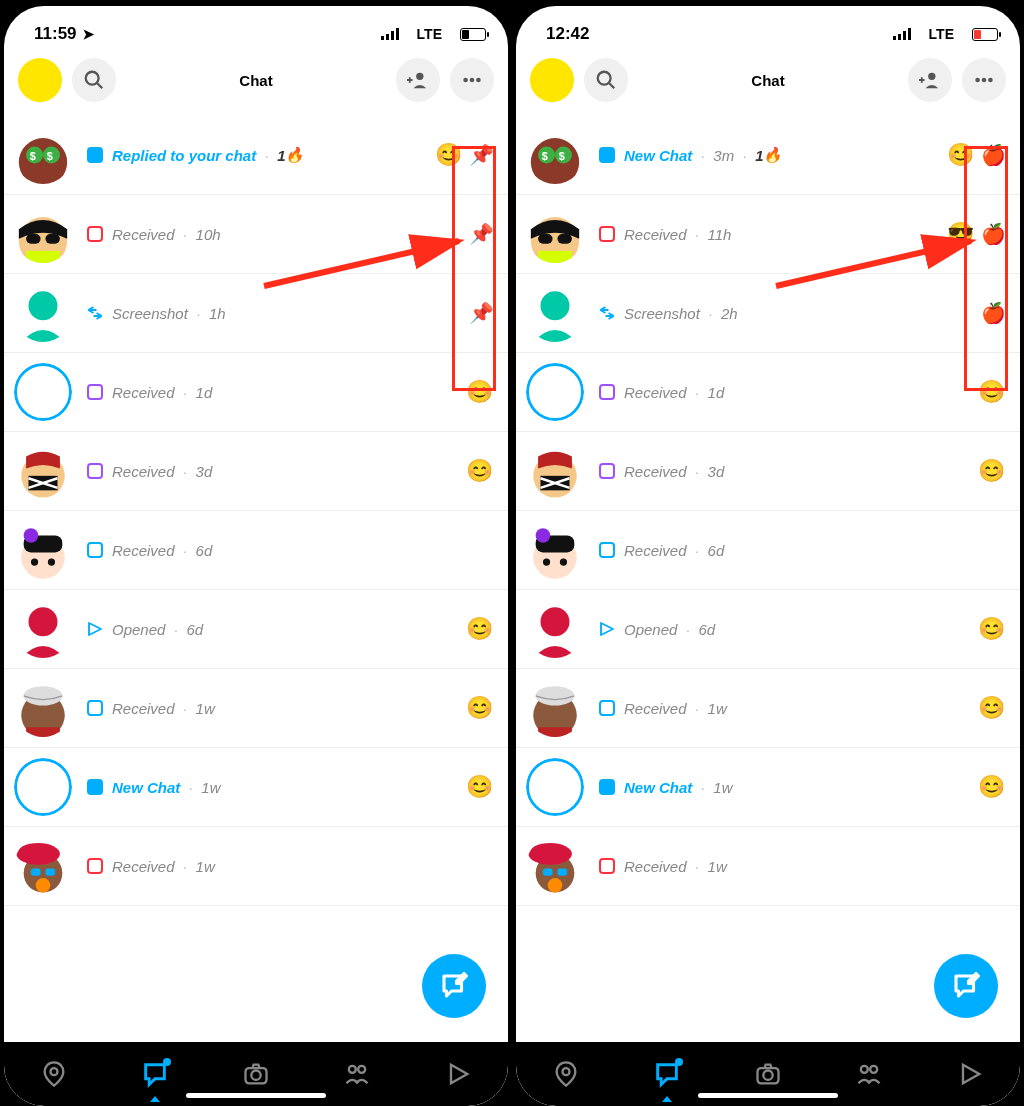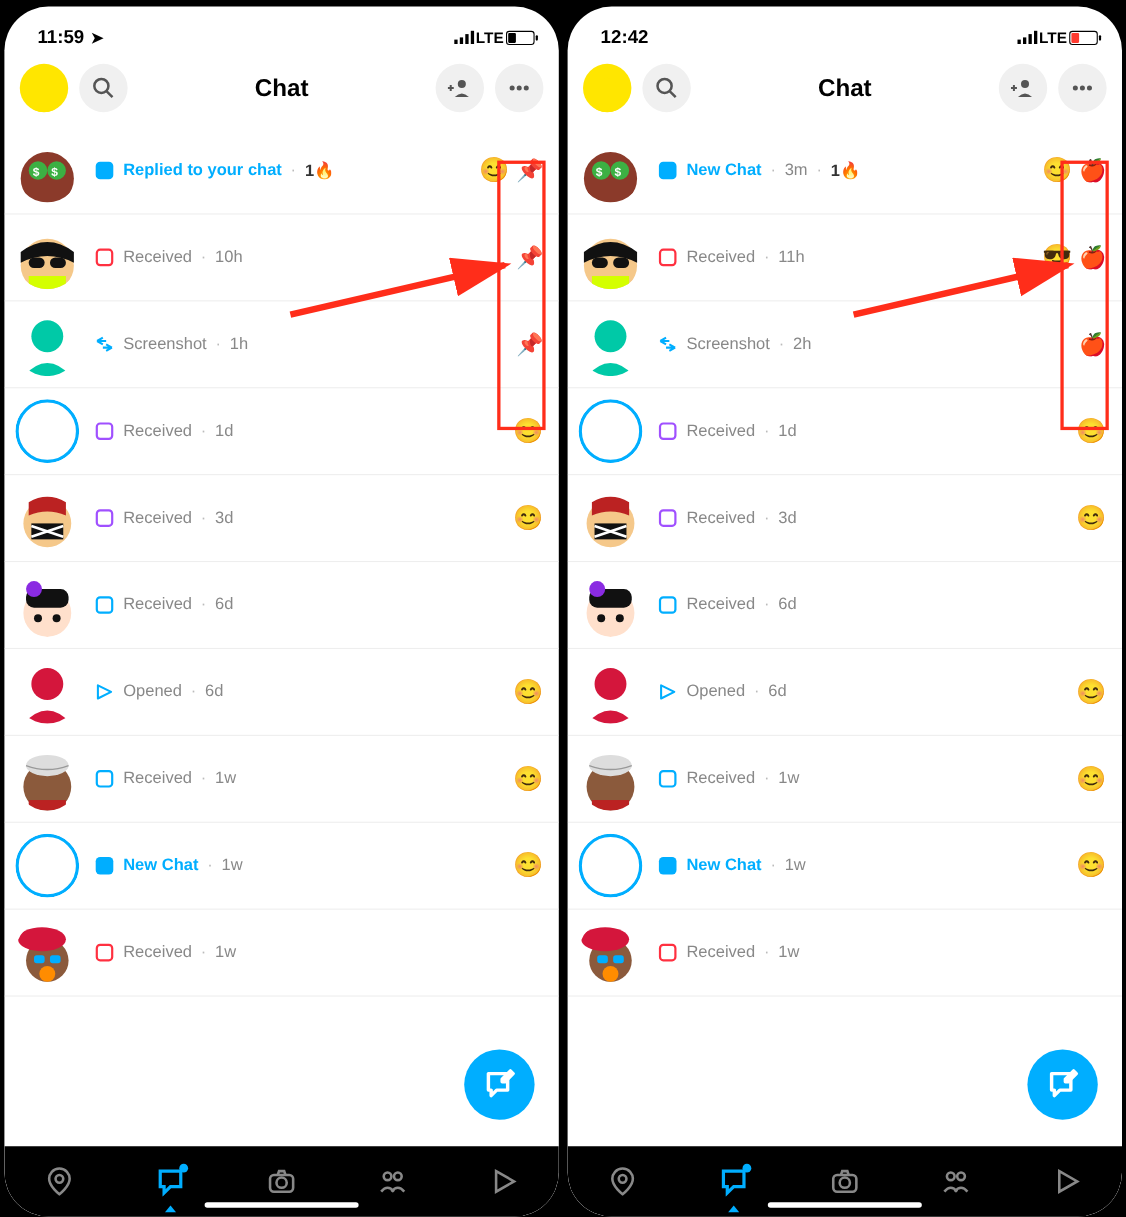--- a/index.html
+++ b/index.html
@@ -2,46 +2,46 @@
 <html><head>
 <meta charset="utf-8">
 <style>
   * { box-sizing: border-box; margin:0; padding:0; font-family: -apple-system, Helvetica, Arial, sans-serif; }
   html,body { width:1024px; height:1106px; background:#000; }
   .wrap { display:flex; width:1024px; height:1106px; background:#000; }
   .phone { width:512px; height:1106px; background:#000; display:flex; flex-direction:column; }
   .screen { flex:1; background:#fff; border-radius:40px; margin:6px 4px 0 4px; overflow:hidden; display:flex; flex-direction:column; position:relative;}
   .statusbar { height:44px; display:flex; align-items:center; justify-content:space-between; padding:12px 22px 0 30px; font-weight:600; font-size:17px; }
   .sb-left { display:flex; align-items:center; gap:6px; }
-  .sb-right { display:flex; align-items:center; gap:2px; font-size:14px; font-weight:600;}
+  .sb-right { display:flex; align-items:center; gap:18px; font-size:14px; font-weight:600;}
   .loc-arrow { font-size:14px; }
   .bars { display:flex; align-items:flex-end; gap:2px; height:12px;}
   .bars span { width:3px; background:#000; display:block;}
   .bars span:nth-child(1){height:4px;}
   .bars span:nth-child(2){height:6px;}
   .bars span:nth-child(3){height:9px;}
   .bars span:nth-child(4){height:12px;}
   .battery { width:26px; height:13px; border:1.5px solid #000; border-radius:3px; position:relative; }
   .battery:after { content:""; position:absolute; right:-4px; top:3px; width:2px; height:5px; background:#000; border-radius:1px;}
   .battery .fill { position:absolute; left:1px; top:1px; bottom:1px; width:30%; background:#000; border-radius:1px;}
   .low .fill { background:#ff3b30; }
 
   .header { display:flex; align-items:center; justify-content:space-between; padding:8px 14px 14px 14px;}
   .header-left, .header-right { display:flex; align-items:center; gap:10px;}
   .avatar-badge { width:44px; height:44px; border-radius:50%; background:#ffe600; display:flex; align-items:flex-end; justify-content:center; overflow:hidden;}
   .avatar-badge svg { width:38px; height:38px; }
   .circle-btn { width:44px; height:44px; border-radius:50%; background:#f0f0f0; display:flex; align-items:center; justify-content:center; color:#555;}
   .circle-btn svg { width:22px; height:22px; }
-  .title { font-size:22px; font-weight:700; text-align:center; flex:1;}
+  .title { font-size:15px; font-weight:700; text-align:center; flex:1;}
 
   .list { flex:1; overflow:hidden; }
   .row { display:flex; align-items:center; padding:10px 14px 10px 10px; border-bottom:1px solid #eee; min-height:78px; position:relative;}
   .row .av { width:58px; height:58px; border-radius:50%; flex:none; display:flex; align-items:center; justify-content:center; overflow:hidden; margin-right:14px; position:relative;}
   .row .meta { flex:1; display:flex; flex-direction:column; gap:4px; min-width:0;}
-  .row .status-line { display:flex; align-items:flex-start; gap:8px; font-size:15px; color:#888;}
+  .row .status-line { display:flex; align-items:center; gap:8px; font-size:15px; color:#888;font-style:italic;}
   .status-highlight .status-line .stext, .status-highlight .status-line .icon { color:#00aeff; font-weight:700;}
   .row .right { display:flex; align-items:center; gap:6px; font-size:22px;}
   .row .pin { font-size:20px; }
   .streak { display:flex; align-items:center; font-size:15px; font-weight:700; color:#333; }
   .dot { color:#bbb; }
 
   .chat-icon { width:18px; height:18px; display:inline-flex; align-items:center; justify-content:center;}
   .sq { width:16px; height:16px; border-radius:4px; }
   .sq.blue-fill { background:#00aeff; }
   .sq.red-outline { border:2px solid #ff3040; }

